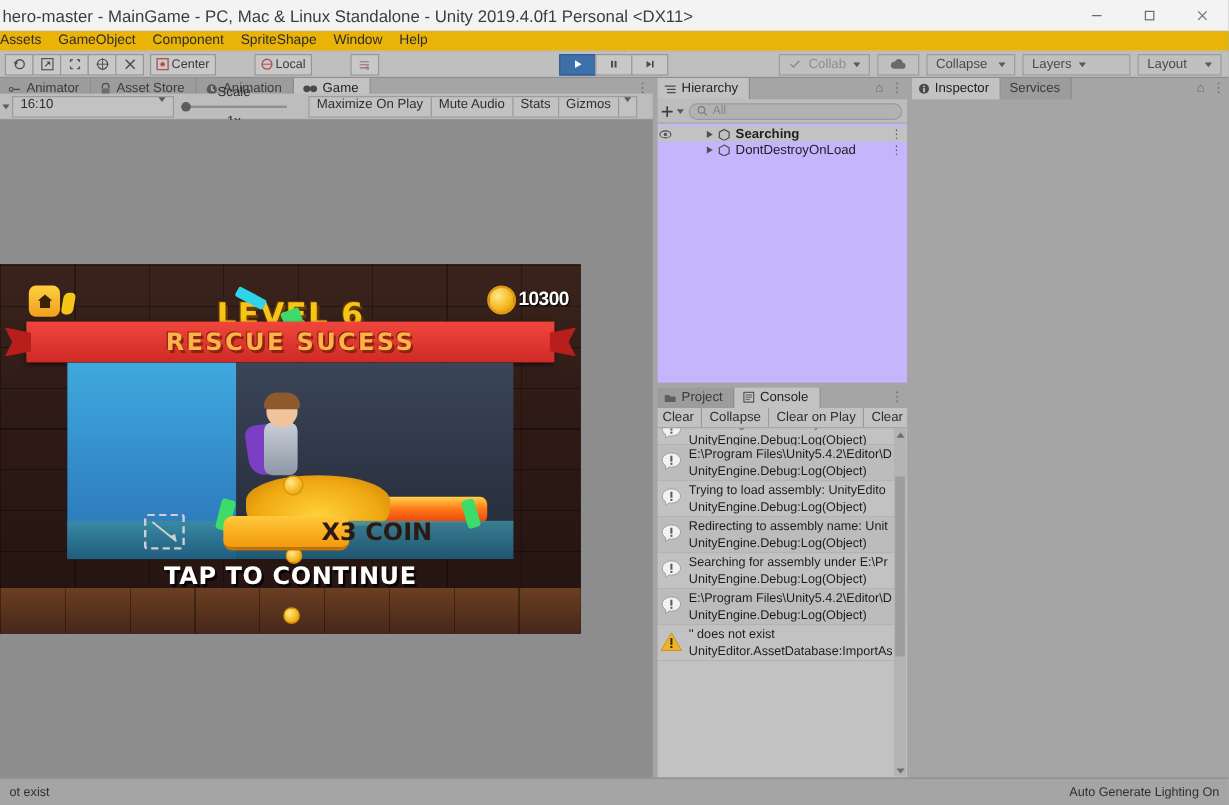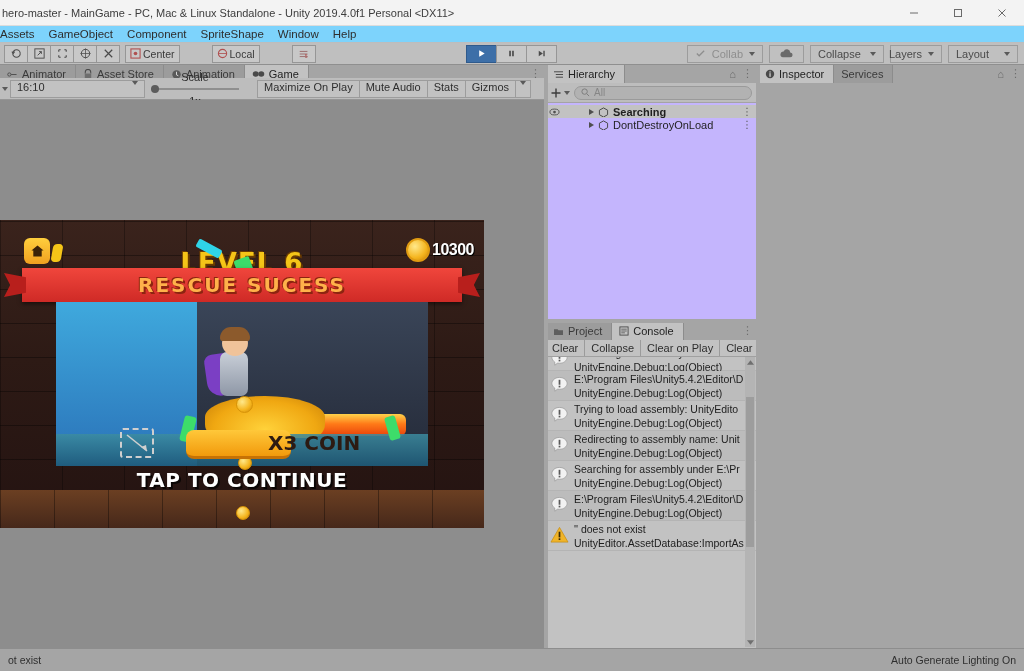--- a/index.html
+++ b/index.html
@@ -11,30 +11,30 @@
     overflow: hidden;
   }
   #app { position: relative; width: 1024px; height: 671px; background: #a5a5a5; }
 
   
   .titlebar {
     position: absolute; left:0; top:0; width:1024px; height:26px;
     background:#f3f3f3; border-bottom:1px solid #dcdcdc;
     display:flex; align-items:center;
   }
-  .titlebar-text { font-size:11px; color:#3c3c3c; padding-left:2px; white-space:nowrap; }
+  .titlebar-text { font-size:14px; color:#3c3c3c; padding-left:2px; white-space:nowrap; }
   .win-buttons { position:absolute; right:0; top:0; height:26px; display:flex; }
   .win-btn { width:44px; height:26px; display:flex; align-items:center; justify-content:center;
              color:#6a6a6a; font-size:13px; }
   .win-btn.close { font-size:14px; }
 
   
   .menubar {
     position:absolute; left:0; top:26px; width:1024px; height:17px;
-    background:#7dd3fc; display:flex; align-items:center; gap:14px;
+    background:#eab308; display:flex; align-items:center; gap:14px;
     padding-left:0px; border-bottom:1px solid #bdbdbd;
   }
   .menu-item { font-size:11.5px; color:#2e2e2e; white-space:nowrap; }
 
   
   .toolbar {
     position:absolute; left:0; top:43px; width:1024px; height:22px;
     background:#bfbfbf; border-bottom:1px solid #8f8f8f;
     display:flex; align-items:center;
   }
@@ -345,21 +345,21 @@
       </div>
       <div class="tb-pill" style="padding:0 9px;">
         <svg width="15" height="11" viewBox="0 0 16 11">
             <path d="M4.2 9.5h7.6a2.6 2.6 0 0 0 .2-5.2A3.6 3.6 0 0 0 5 3.4 2.8 2.8 0 0 0 4.2 9.5z" fill="#6a6a6a"></path>
           </svg>
       </div>
       <div class="tb-pill" style="width:74px;justify-content:space-between;">
         <span>Collapse</span>
         <span class="caret"></span>
       </div>
-      <div class="tb-pill" style="width:52px;justify-content:flex-end;">
+      <div class="tb-pill" style="width:90px;justify-content:flex-start;">
         <span>Layers</span>
         <span class="caret"></span>
       </div>
       <div class="tb-pill" style="width:70px;justify-content:space-between;">
         <span>Layout</span>
         <span class="caret"></span>
       </div>
     </div>
   </div>
 

